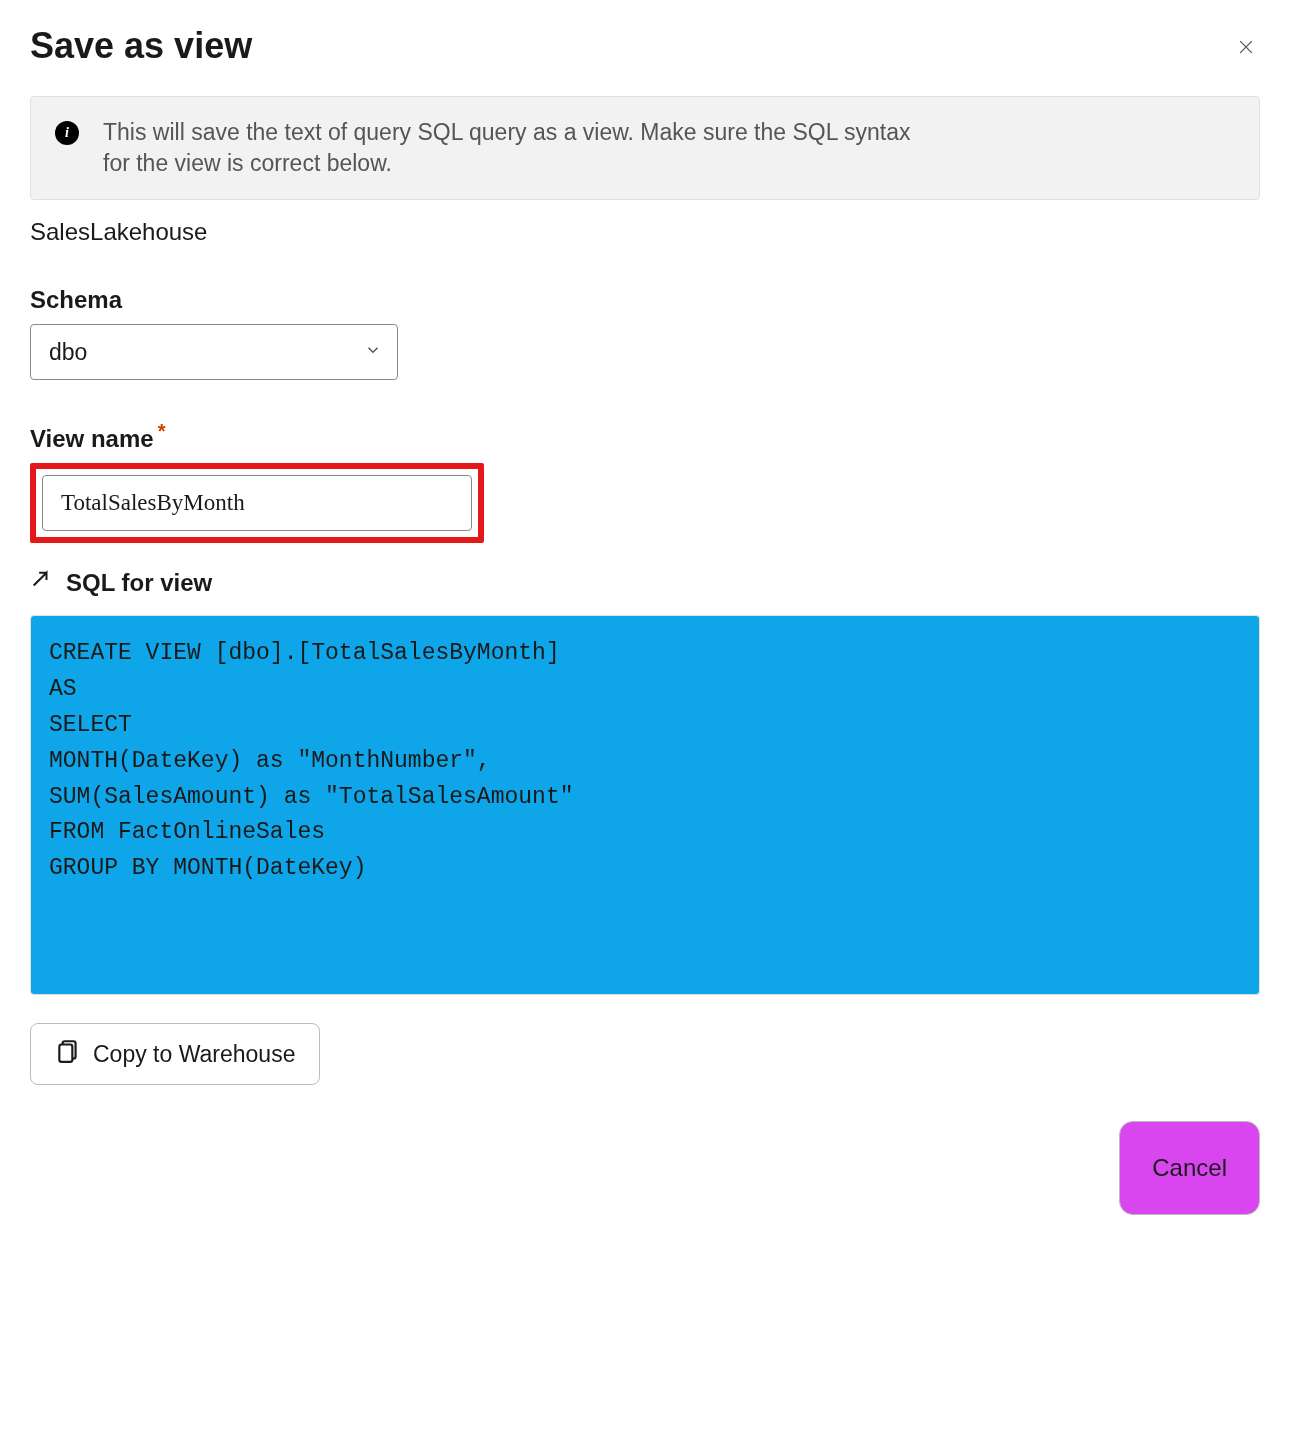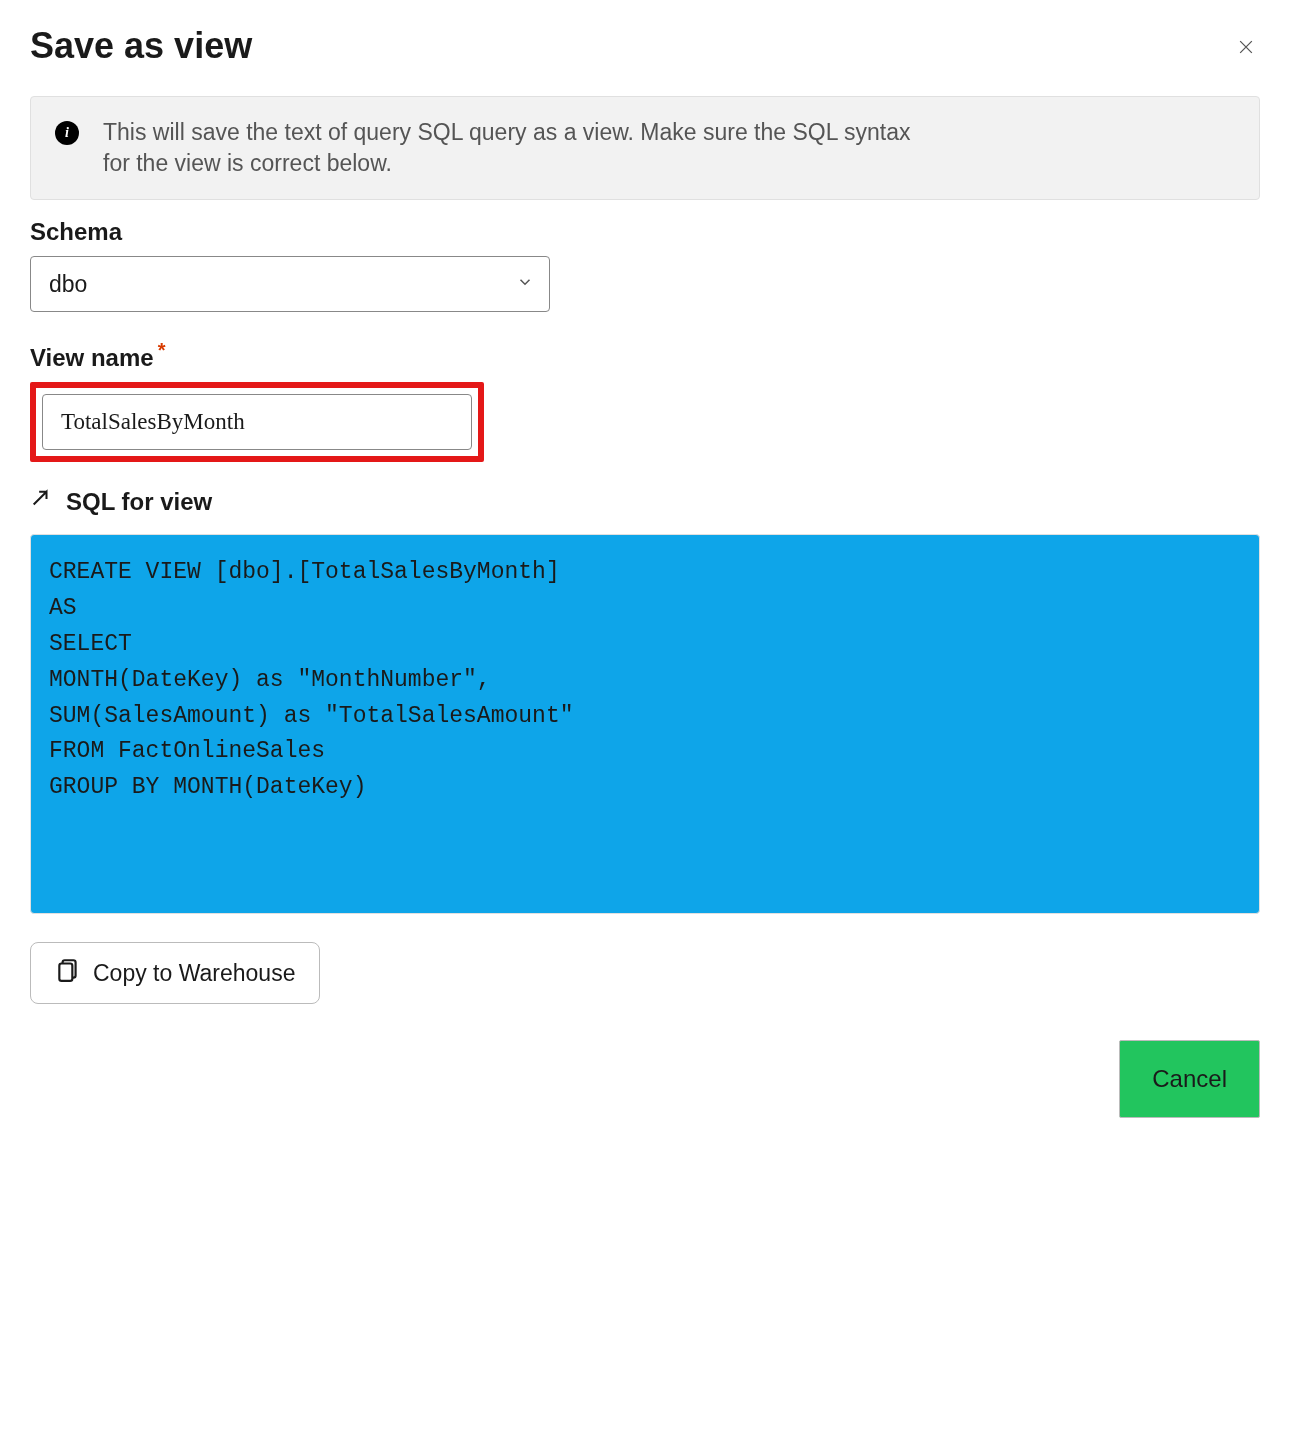--- a/index.html
+++ b/index.html
@@ -81,22 +81,22 @@
       margin-bottom: 10px;
       display: block;
     }
     .field-value {
       font-size: 24px;
       color: #1a1a1a;
       margin-bottom: 40px;
     }
     .select-wrapper {
       position: relative;
-      width: 520px;
-      margin-bottom: 27px;
+      width: 368px;
+      margin-bottom: 40px;
     }
     .select-field {
       width: 100%;
       padding: 14px 18px;
       font-size: 23px;
       border: 1px solid #888;
       border-radius: 4px;
       background: #fff;
       appearance: none;
       cursor: pointer;
@@ -205,26 +205,26 @@
       padding: 16px 32px;
       font-size: 24px;
       font-weight: 600;
       color: #fff;
       background: #0f7b6c;
       border: none;
       border-radius: 6px;
       cursor: pointer;
     }
     .btn-secondary {
-      padding: 24px 32px;
-      font-size: 24px;
-      color: #1a1a1a;
-      background: #22c55e;
+      padding: 32px 32px;
+      font-size: 24px;
+      color: #1a1a1a;
+      background: #d946ef;
       border: 1px solid #bbb;
-      border-radius: 2px;
+      border-radius: 14px;
       cursor: pointer;
     }
     .schema-section { margin-bottom: 6px;}
   </style>
 </head>
 <body>
 
 
 
 <div class="dialog-header">
@@ -237,20 +237,21 @@
     </span>
   </button>
 </div>
 
 <div class="info-banner">
   <div class="info-icon-circle">i</div>
   <div class="info-text">This will save the text of query SQL query as a view. Make sure the SQL syntax for the view is correct below.</div>
 </div>
 
 <div>
+  <div class="field-value">SalesLakehouse</div>
 </div>
 
 <div class="schema-section">
   <div class="field-label">Schema</div>
   <div class="select-wrapper">
     <select class="select-field">
       <option>dbo</option>
     </select>
     <span class="select-chevron">
       <svg viewBox="0 0 24 24">

